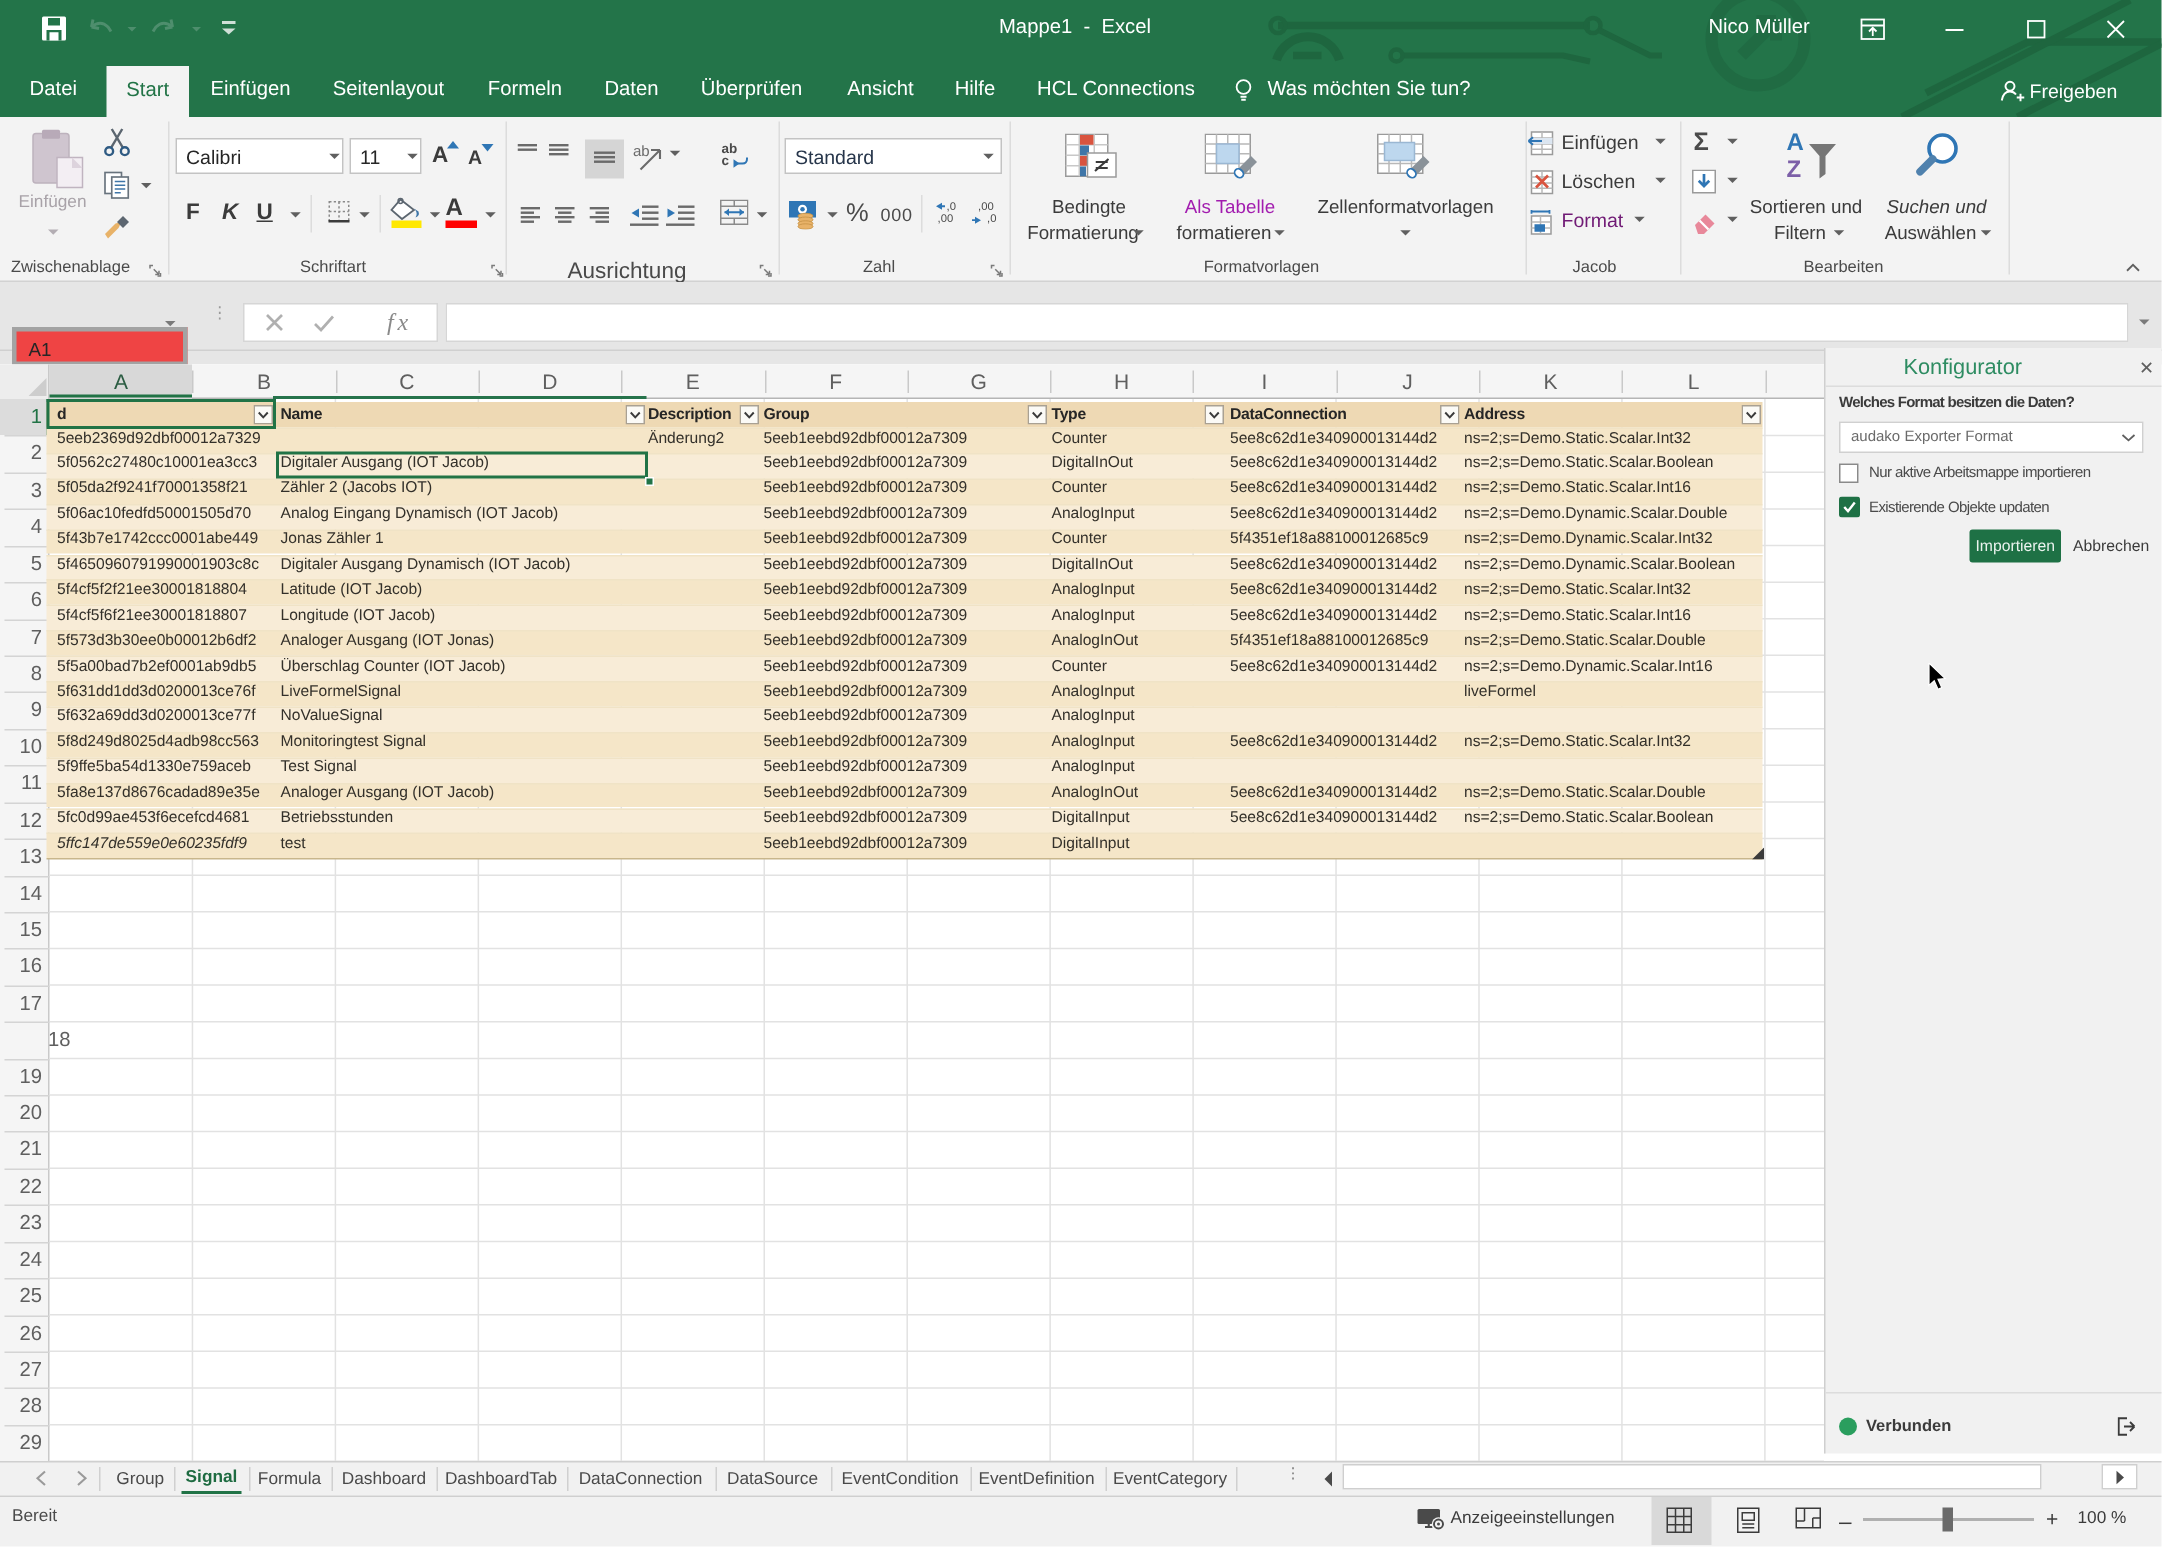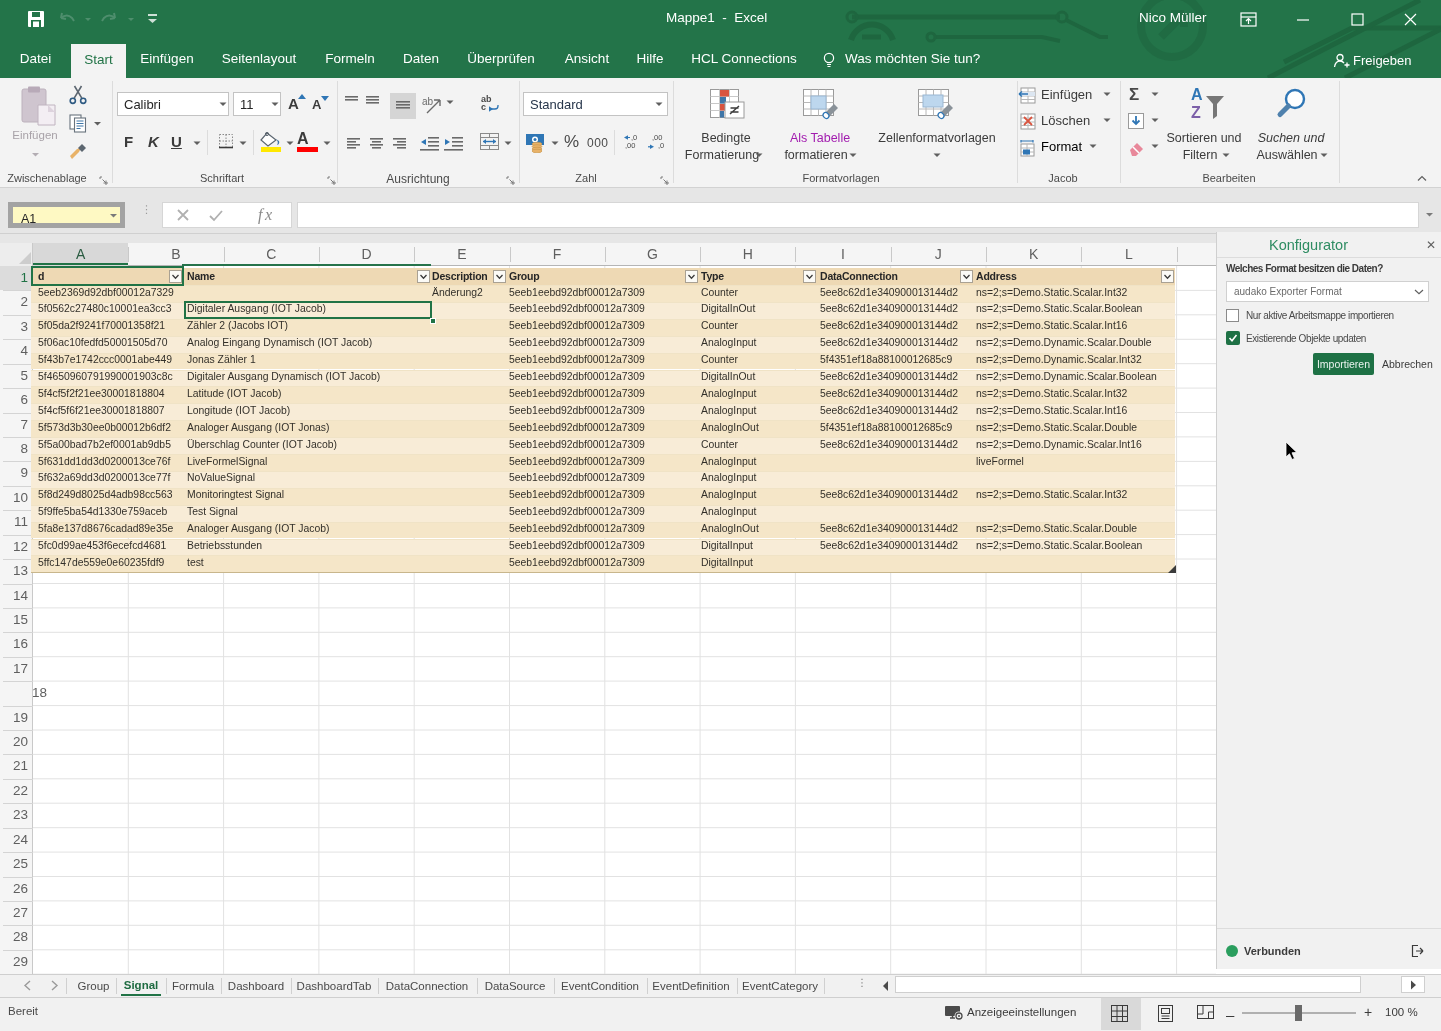--- a/index.html
+++ b/index.html
@@ -87,21 +87,21 @@
 <div class="abs" style="left:0;top:78px;width:1441px;height:109px;background:#f3f3f3;border-bottom:1px solid #d2d2d2;"></div>
 <div class="abs" style="left:112px;top:81px;width:1px;height:102px;background:#dcdcdc;"></div>
 <div class="abs" style="left:337px;top:81px;width:1px;height:102px;background:#dcdcdc;"></div>
 <div class="abs" style="left:519px;top:81px;width:1px;height:102px;background:#dcdcdc;"></div>
 <div class="abs" style="left:673px;top:81px;width:1px;height:102px;background:#dcdcdc;"></div>
 <div class="abs" style="left:1017px;top:81px;width:1px;height:102px;background:#dcdcdc;"></div>
 <div class="abs" style="left:1120px;top:81px;width:1px;height:102px;background:#dcdcdc;"></div>
 <div class="abs" style="left:1339px;top:81px;width:1px;height:102px;background:#dcdcdc;"></div>
 <div class="abs" style="left:47px;top:172px;transform:translateX(-50%);font-size:11px;color:#4a4a4a;">Zwischenablage</div>
 <div class="abs" style="left:222px;top:172px;transform:translateX(-50%);font-size:11px;color:#4a4a4a;">Schriftart</div>
-<div class="abs" style="left:418px;top:172px;transform:translateX(-50%);font-size:12px;color:#4a4a4a;">Ausrichtung</div>
+<div class="abs" style="left:418px;top:172px;transform:translateX(-50%);font-size:15px;color:#4a4a4a;">Ausrichtung</div>
 <div class="abs" style="left:586px;top:172px;transform:translateX(-50%);font-size:11px;color:#4a4a4a;">Zahl</div>
 <div class="abs" style="left:841px;top:172px;transform:translateX(-50%);font-size:11px;color:#4a4a4a;">Formatvorlagen</div>
 <div class="abs" style="left:1063px;top:172px;transform:translateX(-50%);font-size:11px;color:#4a4a4a;">Jacob</div>
 <div class="abs" style="left:1229px;top:172px;transform:translateX(-50%);font-size:11px;color:#4a4a4a;">Bearbeiten</div>
 <svg class="abs" style="left:99px;top:176px;" width="9" height="9" viewBox="0 0 9 9">
 <g stroke="#7a7a7a" fill="none" stroke-width="1">
       <path d="M1 3 V1 H3 M8 6 V8 H6"></path>
       <path d="M3.5 3.5 L7 7 M7 7 v-2.5 M7 7 h-2.5"></path>
     </g>
   </svg>
@@ -386,21 +386,21 @@
     <path d="M0.5 0.5 l3.5 3.5 L7.5 0.5 z" fill="#5f5f5f"></path>
   </svg>
 <svg class="abs" style="left:1018px;top:139px;" width="20" height="18" viewBox="0 0 20 18">
     <path d="M3 2 h12 M3 1 v2.5 M15 1 v2.5" stroke="#2f76b5" stroke-width="1.2" fill="none"></path>
     <rect x="3" y="5" width="13" height="12" fill="#fff" stroke="#9a9a9a"></rect>
     <g stroke="#b8b8b8">
       <path d="M3 9 h13 M3 13 h13 M9 5 v12"></path>
     </g>
     <rect x="5" y="10.5" width="7" height="5" fill="#2f76b5"></rect>
   </svg>
-<div class="abs" style="left:1041px;top:139px;font-size:13px;color:#000000;">Format</div>
+<div class="abs" style="left:1041px;top:139px;font-size:13px;color:#701a75;">Format</div>
 <svg class="abs" style="left:1089px;top:144px;" width="8" height="5" viewBox="0 0 8 5">
     <path d="M0.5 0.5 l3.5 3.5 L7.5 0.5 z" fill="#5f5f5f"></path>
   </svg>
 <div class="abs" style="left:1129px;top:85px;font-size:17px;font-weight:bold;color:#4a4a4a;">Σ</div>
 <svg class="abs" style="left:1151px;top:92px;" width="8" height="5" viewBox="0 0 8 5">
     <path d="M0.5 0.5 l3.5 3.5 L7.5 0.5 z" fill="#5f5f5f"></path>
   </svg>
 <svg class="abs" style="left:1128px;top:113px;" width="17" height="17" viewBox="0 0 17 17">
 <rect x="0.5" y="0.5" width="15" height="15" fill="#fff" stroke="#9a9a9a"></rect>
 <path d="M8 3 v8 m-3.5 -3.5 L8 11 l3.5 -3.5" stroke="#2f76b5" stroke-width="1.8" fill="none"></path>
@@ -434,21 +434,21 @@
 <div class="abs" style="left:1291px;top:131px;transform:translateX(-50%);font-size:12.5px;color:#3b3b3b;white-space:nowrap;font-style:italic;">Suchen und</div>
 <div class="abs" style="left:1287px;top:148px;transform:translateX(-50%);font-size:12.5px;color:#3b3b3b;white-space:nowrap;">Auswählen</div>
 <svg class="abs" style="left:1320px;top:153px;" width="8" height="5" viewBox="0 0 8 5">
     <path d="M0.5 0.5 l3.5 3.5 L7.5 0.5 z" fill="#5f5f5f"></path>
   </svg>
 <svg class="abs" style="left:1416px;top:174px;" width="12" height="8" viewBox="0 0 12 8">
 <path d="M2 6.5 L6 2.5 L10 6.5" stroke="#5f5f5f" stroke-width="1.2" fill="none"></path>
   </svg>
 <div class="abs" style="left:0;top:188px;width:1441px;height:55px;background:#e6e6e6;"></div>
 <div class="abs" style="left:0;top:233px;width:1441px;height:1px;background:#d0d0d0;"></div>
-<div class="abs" style="left:8px;top:202px;width:117px;height:26px;background:#fef9c3;border:5px solid #a3a3a3;box-sizing:border-box;font-size:12.5px;color:#262626;line-height:24px;padding-left:8px;">A1</div>
+<div class="abs" style="left:8px;top:218px;width:117px;height:26px;background:#ef4444;border:3px solid #a3a3a3;box-sizing:border-box;font-size:12.5px;color:#262626;line-height:24px;padding-left:8px;">A1</div>
 <svg class="abs" style="left:109px;top:213px;" width="9" height="6" viewBox="0 0 9 6">
     <path d="M1 1 l3.5 3.5 L8 1 z" fill="#7a7a7a"></path>
   </svg>
 <div class="abs" style="left:141px;top:206px;width:3px;height:18px;color:#9a9a9a;font-size:11px;line-height:6px;">⋮</div>
 <div class="abs" style="left:162px;top:202px;width:130px;height:26px;background:#fff;border:1px solid #d6d6d6;box-sizing:border-box;"></div>
 <svg class="abs" style="left:170px;top:206px;" width="115" height="18" viewBox="0 0 115 18">
 <g stroke="#b0b0b0" stroke-width="1.8" fill="none">
 <path d="M8 4 l10 10 M18 4 L8 14"></path>
 <path d="M40 10 l4 4 l8 -9"></path>
 </g>
@@ -734,21 +734,21 @@
 <div class="abs" style="left:820px;top:523.10px;font-size:10.4px;color:#33302a;white-space:nowrap;">5ee8c62d1e340900013144d2</div>
 <div class="abs" style="left:976px;top:523.10px;font-size:10.4px;color:#33302a;white-space:nowrap;">ns=2;s=Demo.Static.Scalar.Double</div>
 <div class="abs" style="left:31px;top:538.50px;width:1144px;height:16.9px;background:#f8ecd7;border-top:1px solid #f0e3c6;box-sizing:border-box;"></div>
 <div class="abs" style="left:38px;top:540.00px;font-size:10.4px;color:#33302a;white-space:nowrap;">5fc0d99ae453f6ecefcd4681</div>
 <div class="abs" style="left:187px;top:540.00px;font-size:10.4px;color:#33302a;white-space:nowrap;">Betriebsstunden</div>
 <div class="abs" style="left:509px;top:540.00px;font-size:10.4px;color:#33302a;white-space:nowrap;">5eeb1eebd92dbf00012a7309</div>
 <div class="abs" style="left:701px;top:540.00px;font-size:10.4px;color:#33302a;white-space:nowrap;">DigitalInput</div>
 <div class="abs" style="left:820px;top:540.00px;font-size:10.4px;color:#33302a;white-space:nowrap;">5ee8c62d1e340900013144d2</div>
 <div class="abs" style="left:976px;top:540.00px;font-size:10.4px;color:#33302a;white-space:nowrap;">ns=2;s=Demo.Static.Scalar.Boolean</div>
 <div class="abs" style="left:31px;top:555.40px;width:1144px;height:16.9px;background:#f5e6c8;border-top:1px solid #f0e3c6;box-sizing:border-box;"></div>
-<div class="abs" style="left:38px;top:556.90px;font-size:10.4px;color:#33302a;white-space:nowrap;">5ffc147de559e0e60235fdf9</div>
+<div class="abs" style="left:38px;top:556.90px;font-size:10.4px;color:#33302a;white-space:nowrap;font-style:italic;">5ffc147de559e0e60235fdf9</div>
 <div class="abs" style="left:187px;top:556.90px;font-size:10.4px;color:#33302a;white-space:nowrap;">test</div>
 <div class="abs" style="left:509px;top:556.90px;font-size:10.4px;color:#33302a;white-space:nowrap;">5eeb1eebd92dbf00012a7309</div>
 <div class="abs" style="left:701px;top:556.90px;font-size:10.4px;color:#33302a;white-space:nowrap;">DigitalInput</div>
 <div class="abs" style="left:31px;top:572.30px;width:1144px;height:1px;background:#c8b68c;"></div>
 <svg class="abs" style="left:1168px;top:565.30px;" width="8" height="8" viewBox="0 0 8 8">
     <path d="M8 0 V8 H0 z" fill="#3b3b3b"></path>
   </svg>
 <div class="abs" style="left:184px;top:301px;width:248px;height:17.5px;border:2px solid #217346;box-sizing:border-box;"></div>
 <div class="abs" style="left:30.5px;top:265.5px;width:153px;height:20px;border:2px solid #217346;box-sizing:border-box;"></div>
 <div class="abs" style="left:430px;top:317.5px;width:4px;height:4px;background:#217346;border:1px solid #fff;"></div>

